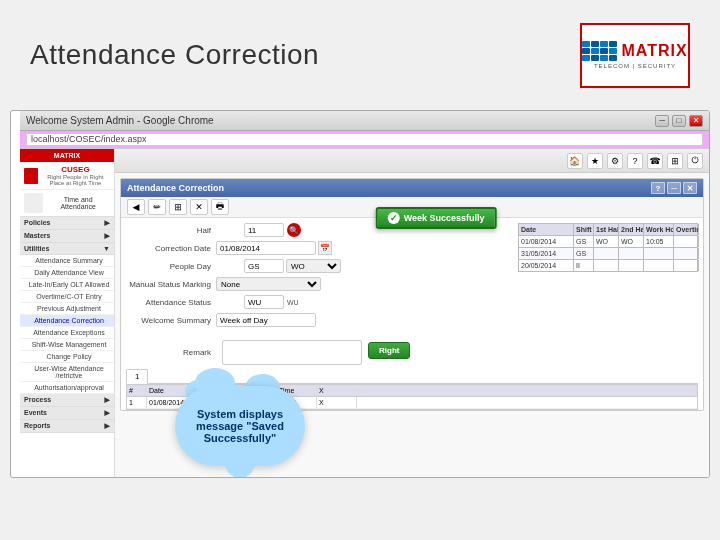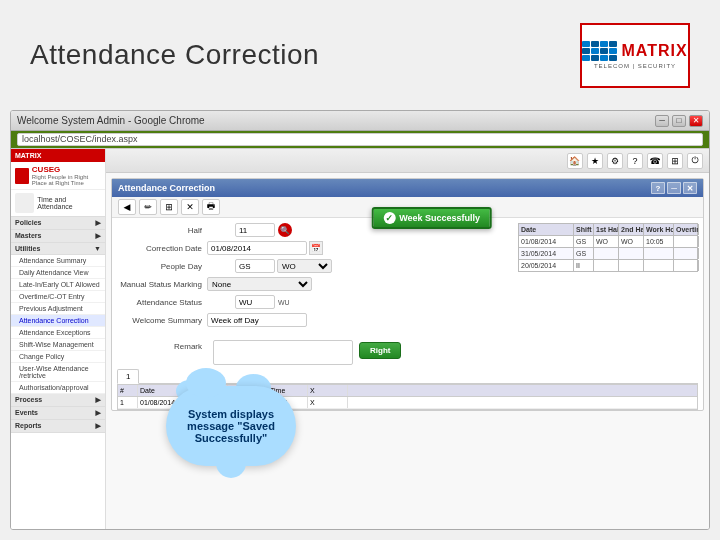--- a/index.html
+++ b/index.html
@@ -72,21 +72,22 @@
       text-align: center;
     }
 
     
     .browser-window {
       margin: 0 10px 6px 10px;
       border: 1px solid #aaa;
       border-radius: 3px;
       overflow: hidden;
       background: #fff;
-      height: 420px;
+      height: 368px;
+      padding-left: 9px;
     }
     .browser-titlebar {
       background: linear-gradient(to bottom, #e8e8e8, #d0d0d0);
       height: 20px;
       display: flex;
       align-items: center;
       padding: 0 6px;
       border-bottom: 1px solid #aaa;
       justify-content: space-between;
     }
@@ -107,21 +108,21 @@
       font-size: 8px;
       display: flex;
       align-items: center;
       justify-content: center;
       color: #333;
       cursor: pointer;
     }
     .browser-btn.close-btn { background: linear-gradient(to bottom, #f44, #c00); color: #fff; }
 
     .browser-addressbar {
-      background: #4d7c0f;
+      background: #f0abfc;
       height: 18px;
       display: flex;
       align-items: center;
       padding: 0 6px;
       border-bottom: 1px solid #ccc;
       gap: 4px;
     }
     .addressbar-input {
       flex: 1;
       height: 13px;
@@ -139,20 +140,21 @@
       height: calc(420px - 38px);
     }
 
     
     .sidebar {
       width: 95px;
       background: #fff;
       border-right: 1px solid #ddd;
       font-size: 8px;
       overflow-y: auto;
+      text-align: center;
     }
     .sidebar-header {
       background: #cc0000;
       color: #fff;
       padding: 3px 4px;
       font-size: 7px;
       font-weight: bold;
     }
     .sidebar-logo-area {
       display: flex;
@@ -358,21 +360,21 @@
       align-items: flex-start;
       margin: 4px 5px;
       gap: 6px;
     }
     .remark-label {
       font-size: 8px;
       color: #444;
       width: 90px;
       text-align: right;
       padding-right: 5px;
-      margin-top: 2px;
+      margin-top: 8px;
       flex-shrink: 0;
     }
     .remark-input {
       width: 140px;
       height: 25px;
       border: 1px solid #ccc;
       border-radius: 2px;
       font-size: 8px;
       padding: 2px;
       resize: none;

